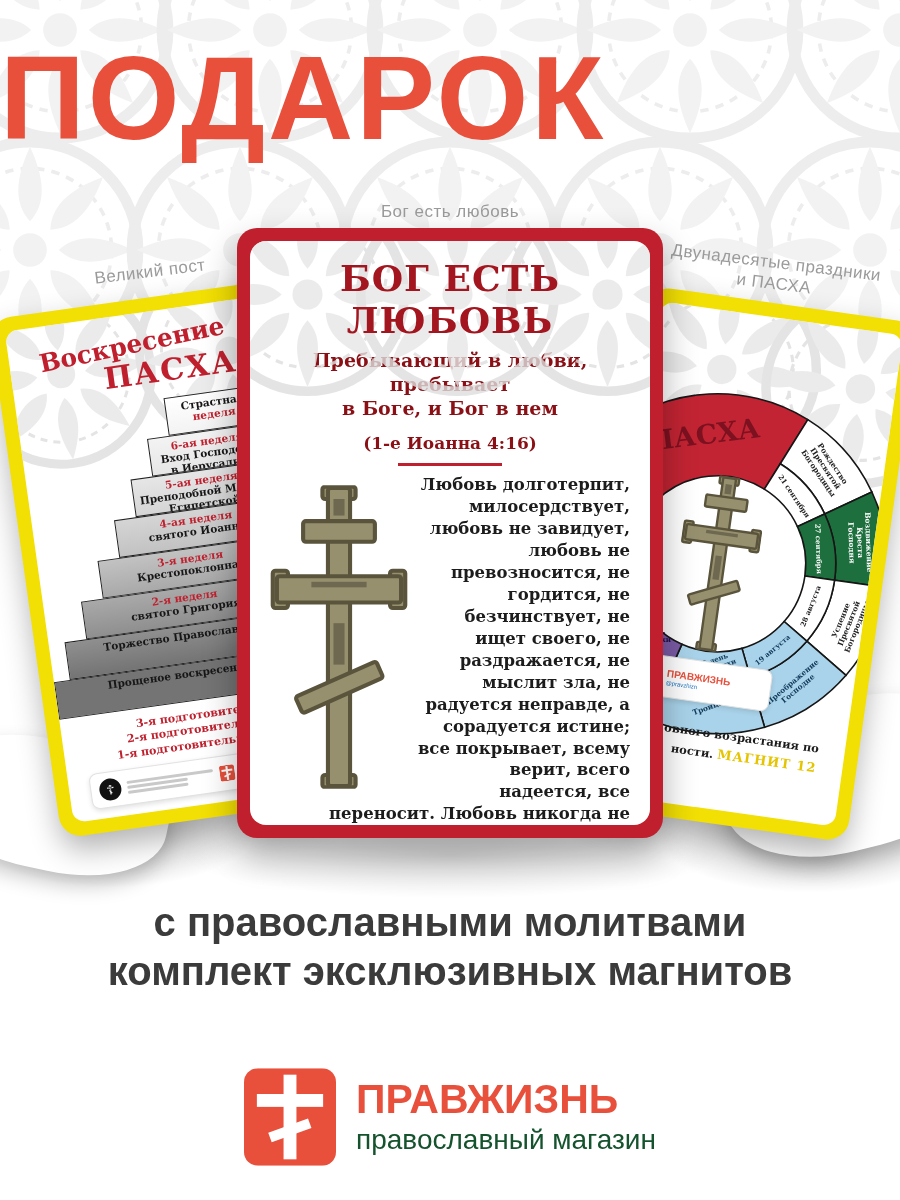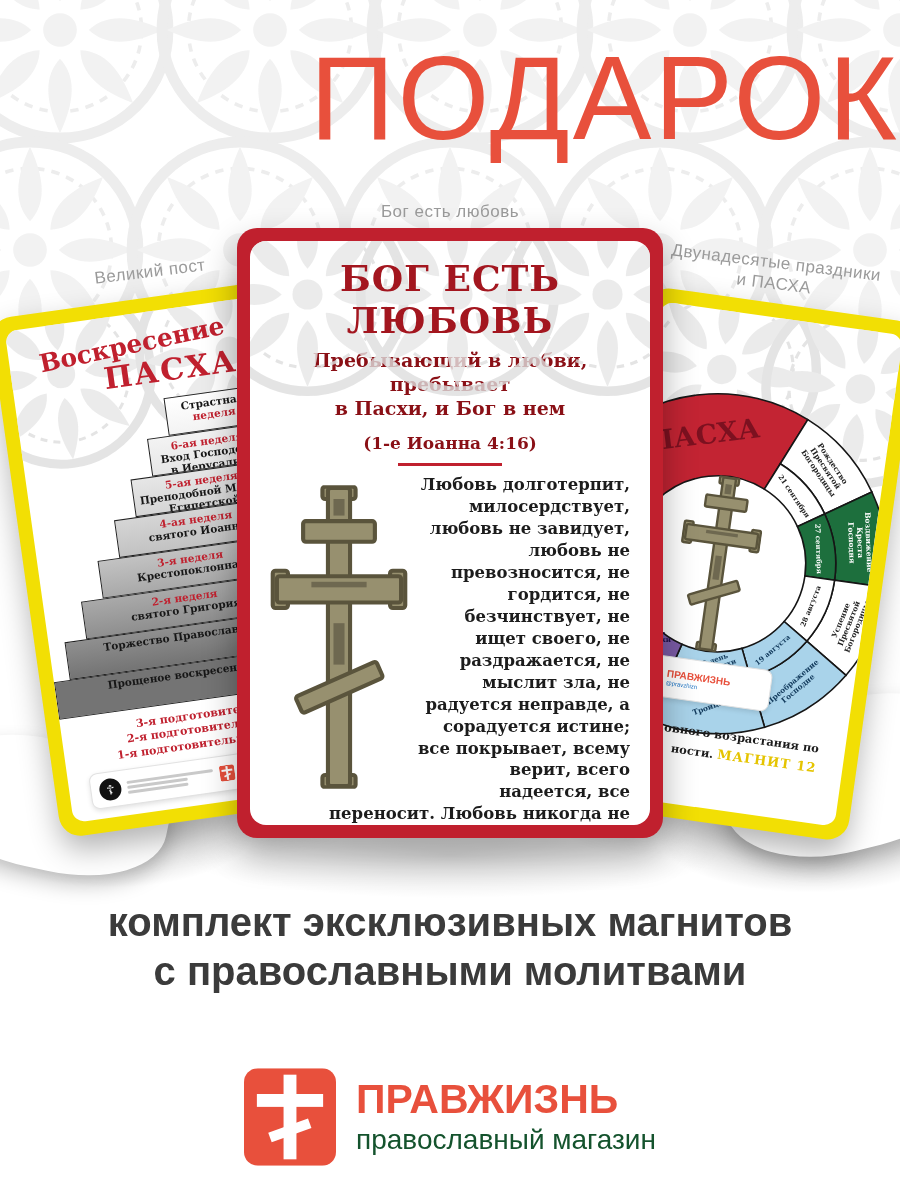--- a/index.html
+++ b/index.html
@@ -1,22 +1,22 @@
 <!DOCTYPE html>
 <html><head>
 <meta charset="utf-8">
 <style>
   html,body{margin:0;padding:0;background:#fff;}
   .stage{position:relative;width:900px;height:1200px;background:#ffffff;overflow:hidden;
          font-family:"Liberation Sans",sans-serif;}
   
   .bg-orn{position:absolute;inset:0;pointer-events:none;}
   
-  .main-title{position:absolute;left:0;top:34px;width:100%;text-align:right;
-    font-size:118px;font-weight:normal;letter-spacing:3px;line-height:1.1;}
+  .main-title{position:absolute;left:0;top:34px;width:100%;text-align:left;
+    font-size:118px;font-weight:bold;letter-spacing:3px;line-height:1.1;}
   
   .caption{position:absolute;color:#9b9b9b;font-size:17px;letter-spacing:.5px;text-align:center;}
   .caption-left{left:60px;top:262px;width:180px;transform:rotate(-7deg);}
   .caption-center{left:250px;top:202px;width:400px;}
   .caption-right{left:650px;top:252px;width:250px;transform:rotate(7deg);line-height:1.25;}
   
   .card{position:absolute;border-radius:22px;box-shadow:0 14px 30px rgba(0,0,0,.30);}
   .card-inner{position:absolute;inset:14px;background:#fff;border-radius:12px;overflow:hidden;}
   
   .card-lent{left:24px;top:298px;width:276px;height:524px;background:#f2df04;transform:rotate(-8deg);z-index:2;}
@@ -285,42 +285,42 @@
   <div class="card card-love">
     <div class="card-inner">
       <svg style="position:absolute;left:-20px;top:-24px" width="440" height="230" opacity="0.8">
         <use href="#med" x="-30" y="-30" width="215" height="215"></use>
         <use href="#med" x="120" y="-30" width="215" height="215"></use>
         <use href="#med" x="270" y="-30" width="215" height="215"></use>
       </svg>
       <div class="love-title">БОГ ЕСТЬ ЛЮБОВЬ</div>
       <div class="love-sub">
         <div>Пребывающий в любви, пребывает</div>
-        <div>в Пасхи, и Бог в нем</div>
+        <div>в Боге, и Бог в нем</div>
       </div>
       <div class="love-ref1">(1-е Иоанна 4:16)</div>
       <div class="divider"></div>
       <div class="verse-wrap">
         <svg class="verse-cross" viewBox="0 0 100 220">
           <use href="#ocross"></use>
         </svg>
         <p class="verse">Любовь долготерпит, милосердствует, любовь не завидует, любовь не превозносится, не гордится, не безчинствует, не ищет своего, не раздражается, не мыслит зла, не радуется неправде, а сорадуется истине; все покрывает, всему верит, всего надеется, все переносит. Любовь никогда не перестает, хотя и пророчества прекратятся, и языки умолкнут, и знание упразднится.</p>
 
       </div>
       <div class="logo-bar">
         
         
       </div>
 
     </div>
   </div>
 
   <div class="subtitle">
+    <div>с православными молитвами</div>
     <div>комплект эксклюзивных магнитов</div>
-    <div>с православными молитвами</div>
   </div>
 
   <div class="brand">
     <svg style="width:92px;height:98px" viewBox="0 0 100 106">
         <use href="#plogo"></use>
       </svg>
     <div class="brand-text">
       <div class="brand-name" style="color:#e8503c">ПРАВЖИЗНЬ</div>
       <div class="brand-tag" style="color:#14532d">православный магазин</div>
     </div>

